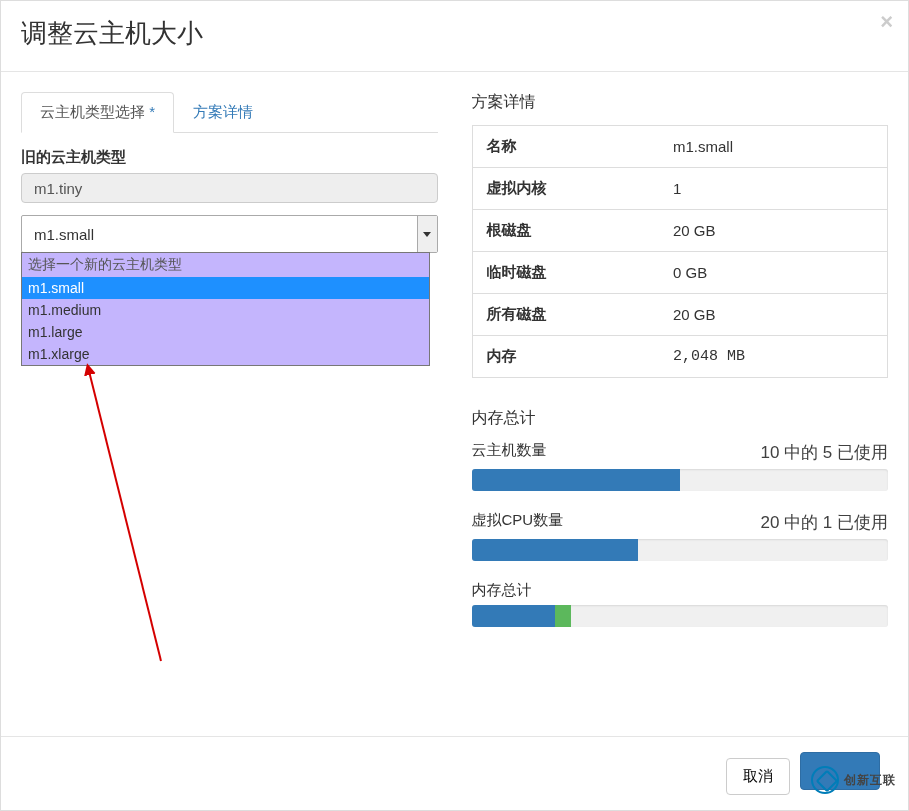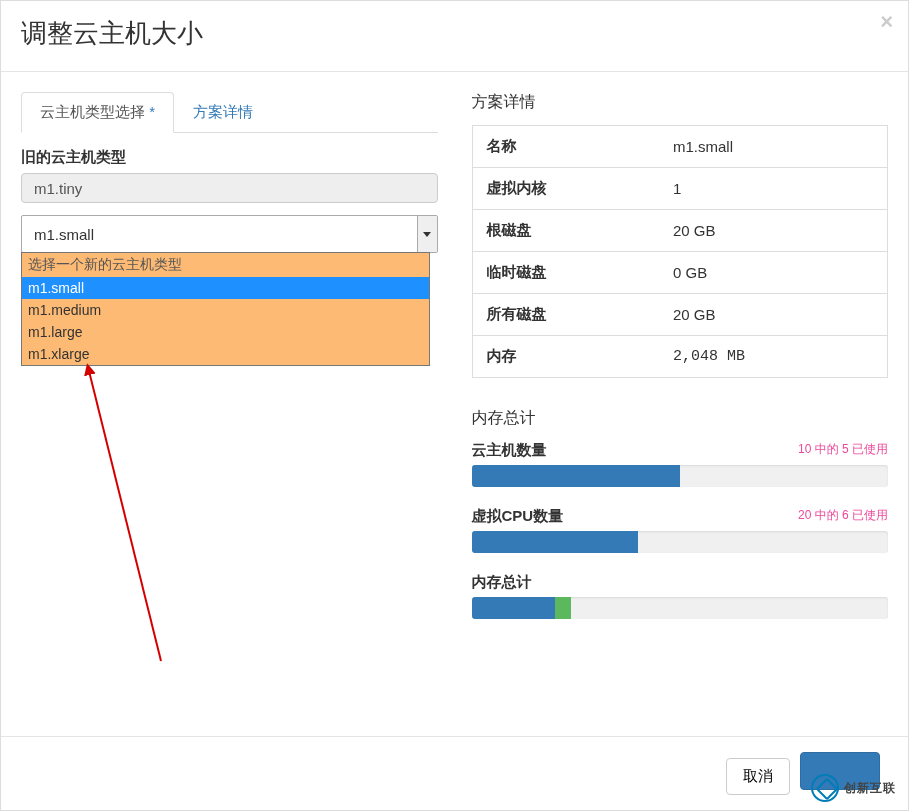--- a/index.html
+++ b/index.html
@@ -131,21 +131,21 @@
       border-left: 4px solid transparent;
       border-right: 4px solid transparent;
       border-top: 5px solid #333;
     }
     .dropdown-list {
       position: absolute;
       top: 100%;
       left: 0;
       right: 8px;
       border: 1px solid #777;
-      background: #fdba74;
+      background: #c4b5fd;
       z-index: 10;
       margin-top: -1px;
     }
     .dropdown-item {
       padding: 3px 6px;
       font-size: 14px;
       cursor: pointer;
     }
     .dropdown-item.group-label {
       color: #555;
@@ -197,26 +197,26 @@
     }
     .quota-item {
       margin-bottom: 20px;
     }
     .quota-header {
       display: flex;
       justify-content: space-between;
       margin-bottom: 5px;
     }
     .quota-label {
-      font-weight: bold;
+      font-weight: normal;
       font-size: 15px;
     }
     .quota-usage {
-      color: #ec4899;
-      font-size: 12px;
+      color: #404040;
+      font-size: 17px;
     }
     .progress {
       width: 100%;
       height: 22px;
       background: #f0f0f0;
       border-radius: 3px;
       overflow: hidden;
       position: relative;
       box-shadow: inset 0 1px 2px rgba(0,0,0,0.1);
     }
@@ -252,21 +252,21 @@
     .btn-primary {
       background: #337ab7;
       border-color: #2e6da4;
       color: #fff;
       width: 80px;
       height: 38px;
     }
     .watermark {
       position: absolute;
       right: 12px;
-      bottom: 8px;
+      bottom: 16px;
       display: flex;
       align-items: center;
       gap: 5px;
       z-index: 100;
     }
     .wm-circle {
       width: 28px;
       height: 28px;
       border: 2px solid #007db8;
       border-radius: 50%;
@@ -381,21 +381,21 @@
           <span class="quota-usage">10 中的 5 已使用</span>
         </div>
         <div class="progress">
           <div class="progress-bar" style="width:50%"></div>
         </div>
       </div>
 
       <div class="quota-item">
         <div class="quota-header">
           <span class="quota-label">虚拟CPU数量</span>
-          <span class="quota-usage">20 中的 6 已使用</span>
+          <span class="quota-usage">20 中的 1 已使用</span>
         </div>
         <div class="progress">
           <div class="progress-bar" style="width:40%"></div>
         </div>
       </div>
 
       <div class="quota-item">
         <div class="quota-header">
           <span class="quota-label">内存总计</span>
         </div>

